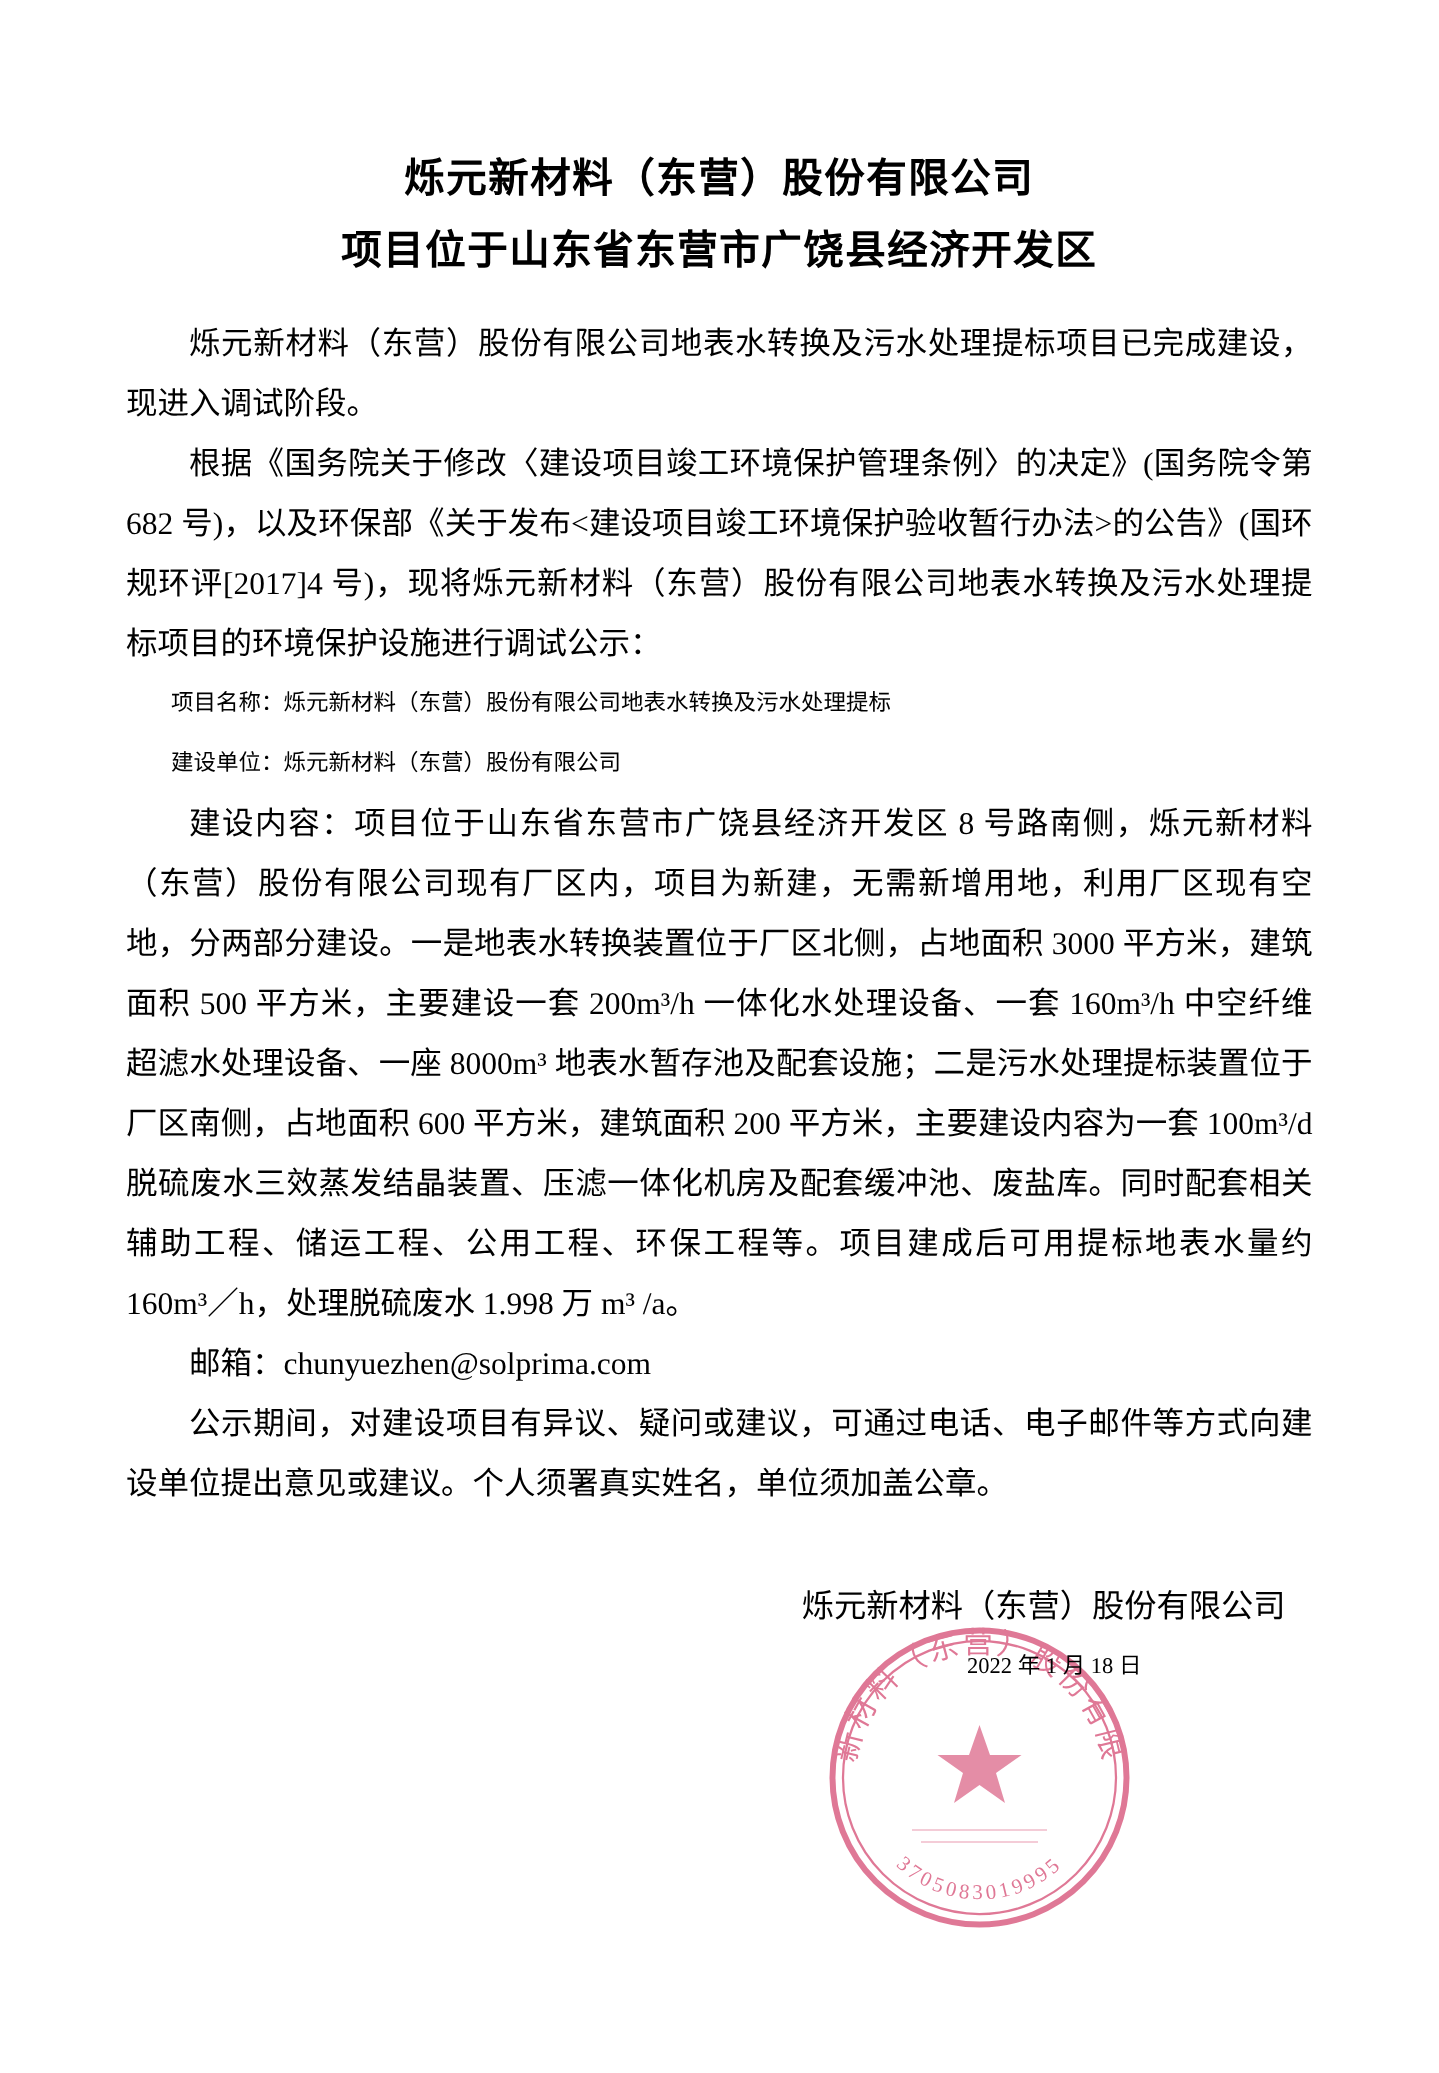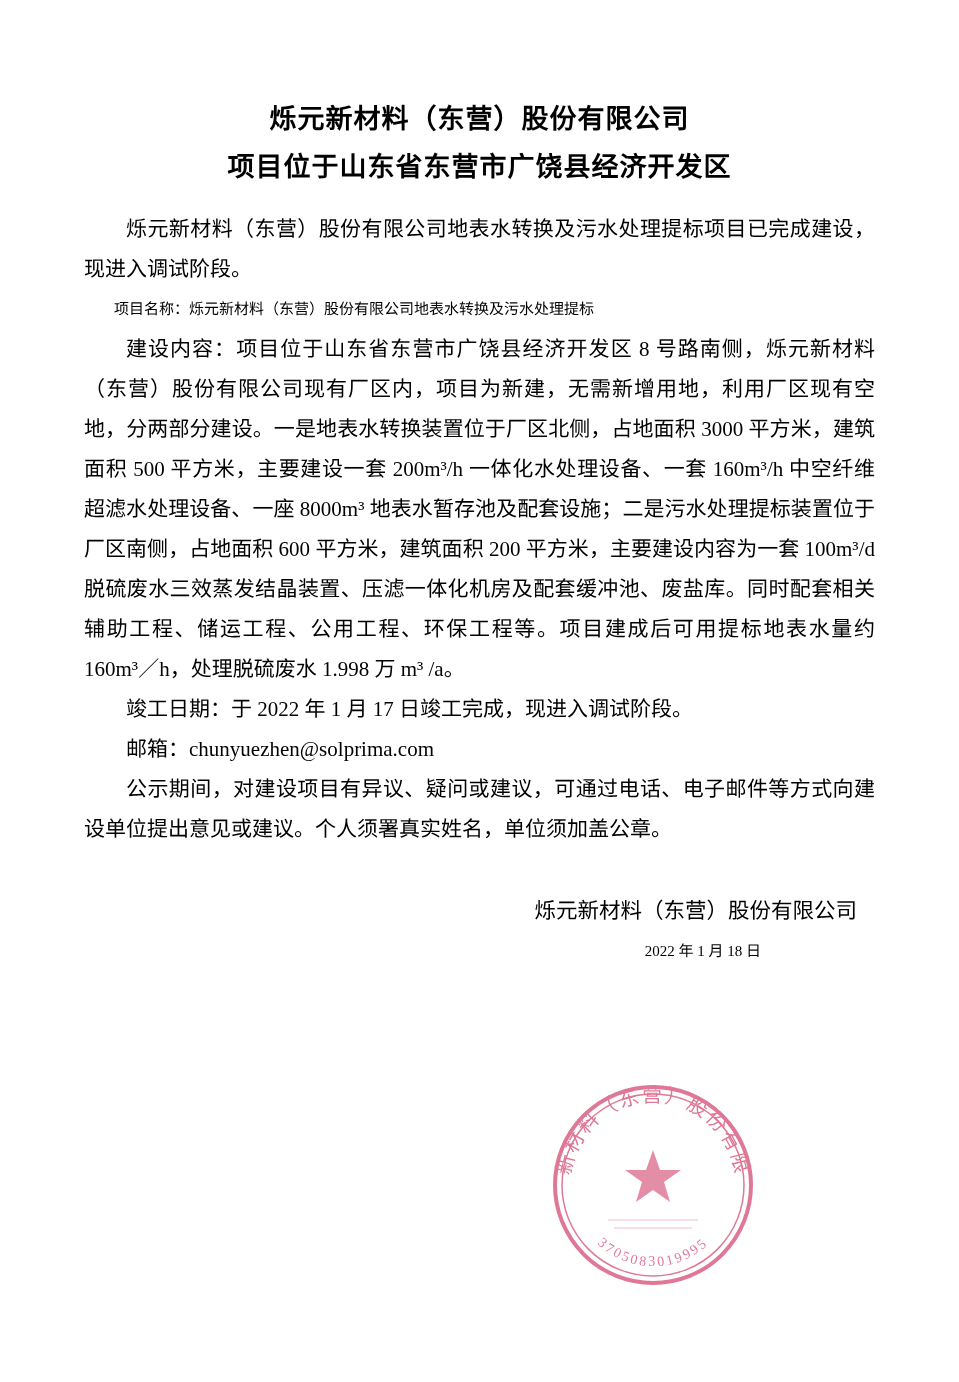--- a/index.html
+++ b/index.html
@@ -82,27 +82,28 @@
 
 <div class="page">
 
   <div class="title-block">
     <div class="title-line">烁元新材料（东营）股份有限公司</div>
     <div class="title-line">项目位于山东省东营市广饶县经济开发区</div>
   </div>
 
   <p class="body-par">烁元新材料（东营）股份有限公司地表水转换及污水处理提标项目已完成建设，现进入调试阶段。</p>
 
+  <p class="body-par">根据《国务院关于修改〈建设项目竣工环境保护管理条例〉的决定》(国务院令第 682 号)，以及环保部《关于发布&lt;建设项目竣工环境保护验收暂行办法&gt;的公告》(国环规环评[2017]4 号)，现将烁元新材料（东营）股份有限公司地表水转换及污水处理提标项目的环境保护设施进行调试公示：</p>
 
   <p class="field-par">项目名称：烁元新材料（东营）股份有限公司地表水转换及污水处理提标</p>
 
+  <p class="field-par">建设单位：烁元新材料（东营）股份有限公司</p>
 
   <p class="body-par">建设内容：项目位于山东省东营市广饶县经济开发区 8 号路南侧，烁元新材料（东营）股份有限公司现有厂区内，项目为新建，无需新增用地，利用厂区现有空地，分两部分建设。一是地表水转换装置位于厂区北侧，占地面积 3000 平方米，建筑面积 500 平方米，主要建设一套 200m³/h 一体化水处理设备、一套 160m³/h 中空纤维超滤水处理设备、一座 8000m³ 地表水暂存池及配套设施；二是污水处理提标装置位于厂区南侧，占地面积 600 平方米，建筑面积 200 平方米，主要建设内容为一套 100m³/d 脱硫废水三效蒸发结晶装置、压滤一体化机房及配套缓冲池、废盐库。同时配套相关辅助工程、储运工程、公用工程、环保工程等。项目建成后可用提标地表水量约 160m³／h，处理脱硫废水 1.998 万 m³ /a。</p>
 
-  <p class="body-par">竣工日期：于 2022 年 1 月 17 日竣工完成，现进入调试阶段。</p>
 
 
   <p class="body-par">邮箱：chunyuezhen@solprima.com</p>
 
   <p class="body-par">公示期间，对建设项目有异议、疑问或建议，可通过电话、电子邮件等方式向建设单位提出意见或建议。个人须署真实姓名，单位须加盖公章。</p>
 
   <div class="sig-block">
     <div class="sig-line">烁元新材料（东营）股份有限公司</div>
     <div class="sig-date">2022 年 1 月 18 日</div>
   </div>

